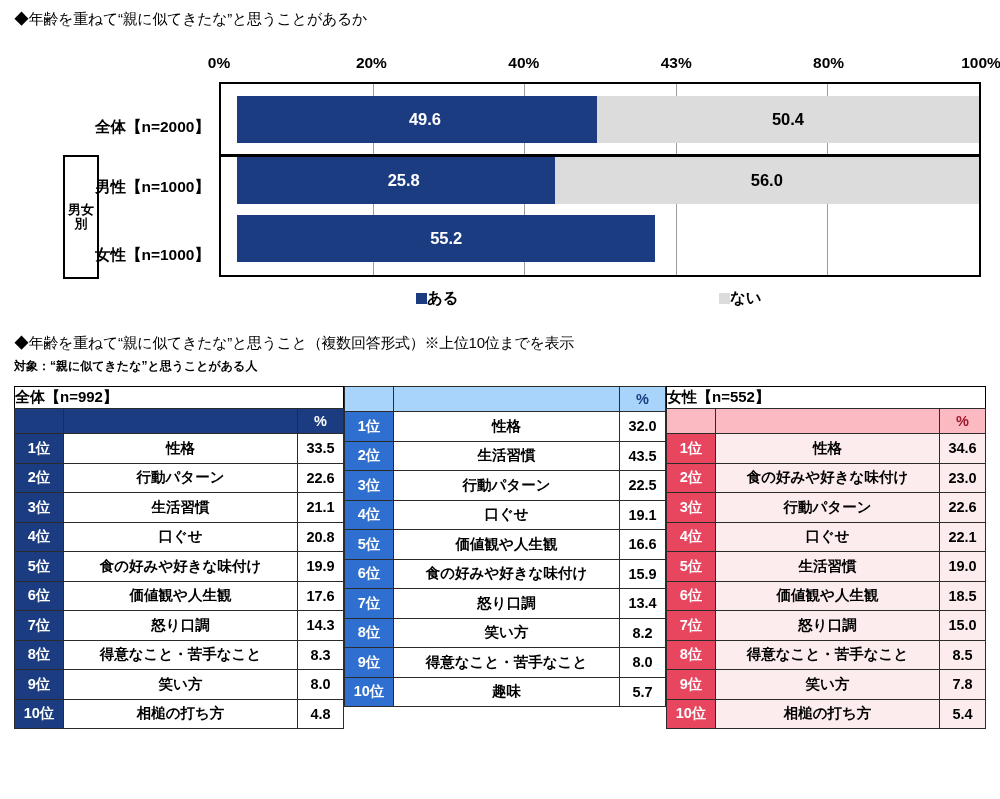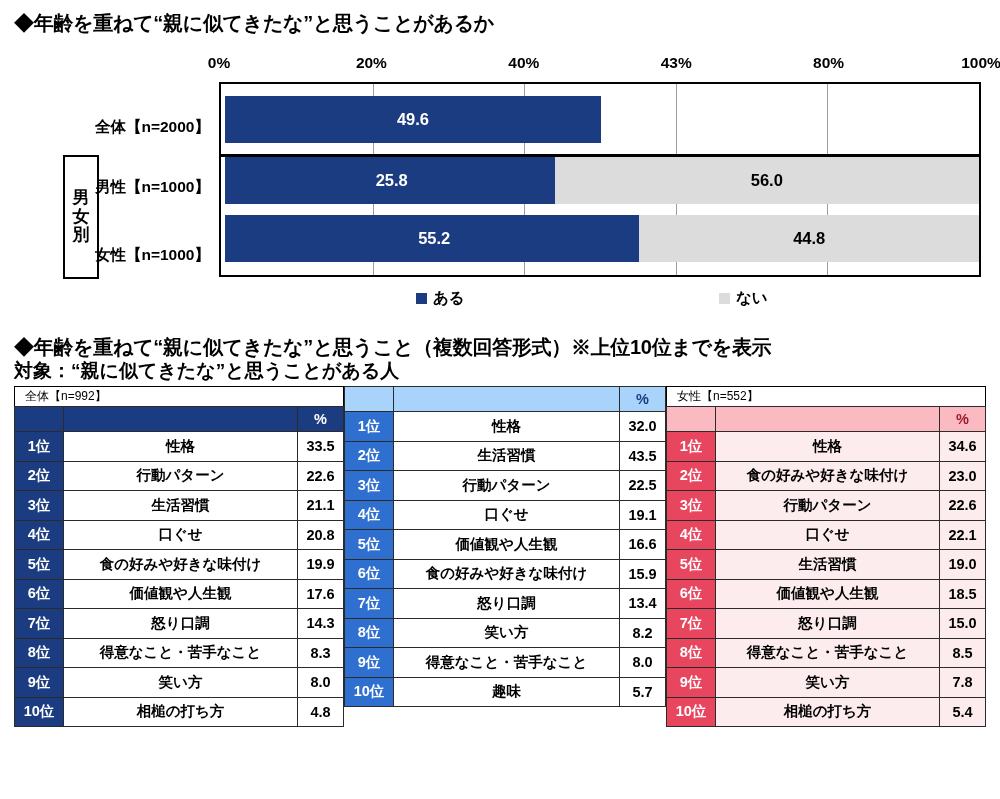--- a/index.html
+++ b/index.html
@@ -6,22 +6,22 @@
   html, body {
     margin: 0; padding: 0;
     width: 1000px; height: 799px;
     background: #ffffff;
     font-family: "Liberation Sans", sans-serif;
     color: #000000;
   }
   #root { position: relative; width: 1000px; height: 799px; overflow: hidden; }
 
   .sec-title {
-    font-size: 20px;
-    font-weight: bold;
+    font-size: 15px;
+    font-weight: normal;
     letter-spacing: -0.3px;
   }
 
   
   #top-chart { position: absolute; left: 0; top: 10px; width: 1000px; }
   #top-title { position: absolute; left: 14px; top: 0px; }
 
   .axis-row {
     position: absolute; left: 219px; top: 44px; width: 762px; height: 22px;
   }
@@ -34,21 +34,21 @@
     position: absolute; left: 219px; top: 72px; width: 762px; height: 195px;
     border: 2px solid #000;
   }
   .plot .gridline {
     position: absolute; top: 0; bottom: 0; width: 1px; background: #9b9b9b;
   }
   .barrow {
     position: absolute; left: 0; width: 100%; height: 47px;
   }
   .bar-left {
-    position: absolute; left: 4px; top: 0; height: 100%;
+    position: absolute; left: 16px; top: 0; height: 100%;
     background: #1b3c80;
     display: flex; align-items: center; justify-content: center;
   }
   .bar-right {
     position: absolute; top: 0; right: 0; height: 100%;
     background: #dcdcdc;
     display: flex; align-items: center; justify-content: center;
   }
   .bar-left .v { color: #fff; font-size: 16.5px; font-weight: bold; }
   .bar-right .v { color: #000; font-size: 16.5px; font-weight: bold; }
@@ -60,36 +60,36 @@
   .cat-lbl {
     position: absolute; right: 1000px; 
     font-size: 15.5px; font-weight: bold; white-space: nowrap;
     text-align: right;
   }
   .catbox {
     position: absolute; left: 63px; top: 145px; width: 36px; height: 124px;
     border: 2px solid #000; display: flex; align-items: center; justify-content: center;
   }
   .catbox span {
-    font-size: 17px; font-weight: bold; line-height: 1.08; text-align: center;
+    font-size: 13px; font-weight: bold; line-height: 1.08; text-align: center;
   }
 
   .legend { position: absolute; left: 219px; top: 278px; width: 762px; height: 24px; }
-  .legend .item { position: absolute; top: 0; display: flex; align-items: center; gap: 6px; }
+  .legend .item { position: absolute; top: 0; display: flex; align-items: center; gap: 0; }
   .legend .sw { width: 11px; height: 11px; display: inline-block; }
   .legend .lbl { font-size: 15.5px; font-weight: bold; }
 
   
   #bottom { position: absolute; left: 0; top: 334px; width: 1000px; }
   #b-title { position: absolute; left: 14px; top: 0px; }
-  #b-sub { position: absolute; left: 14px; top: 24px; font-size: 19px; font-weight: bold; }
+  #b-sub { position: absolute; left: 14px; top: 24px; font-size: 12px; font-weight: bold; }
 
   .tblwrap { position: absolute; top: 52px; }
   .tbl-head {
-    font-size: 12px; font-weight: normal; padding: 1px 10px;
+    font-size: 15px; font-weight: bold; padding: 1px 0;
     border: 1px solid #000; border-bottom: none; display: inline-block;
   }
   table.rank {
     border-collapse: collapse;
     table-layout: fixed;
     font-size: 14.5px;
   }
   table.rank td, table.rank th {
     border: 1px solid #2b2b2b;
     height: 29.5px;
@@ -152,39 +152,39 @@
     <div class="plot">
       <div class="gridline" style="left:20%"></div>
       <div class="gridline" style="left:40%"></div>
       <div class="gridline" style="left:60%"></div>
       <div class="gridline" style="left:80%"></div>
 
       <div class="barrow" style="top:12px">
         <div class="bar-left" style="width:49.6%">
           <span class="v">49.6</span>
         </div>
+        <div class="bar-right" style="width:50.4%">
+          <span class="v">50.4</span>
+        </div>
       </div>
 
       <div class="sep-line" style="top:70px"></div>
 
       <div class="barrow" style="top:73px">
         <div class="bar-left" style="width:44.0%">
           <span class="v">25.8</span>
         </div>
         <div class="bar-right" style="width:56.0%">
           <span class="v">56.0</span>
         </div>
       </div>
 
       <div class="barrow" style="top:131px">
         <div class="bar-left" style="width:55.2%">
           <span class="v">55.2</span>
-        </div>
-        <div class="bar-right" style="width:44.8%">
-          <span class="v">44.8</span>
         </div>
       </div>
     </div>
 
     <div class="legend">
       <div class="item" style="left:197px">
         <span class="sw" style="background:#1b3c80"></span>
         <span class="lbl">ある</span>
       </div>
       <div class="item" style="left:500px">

